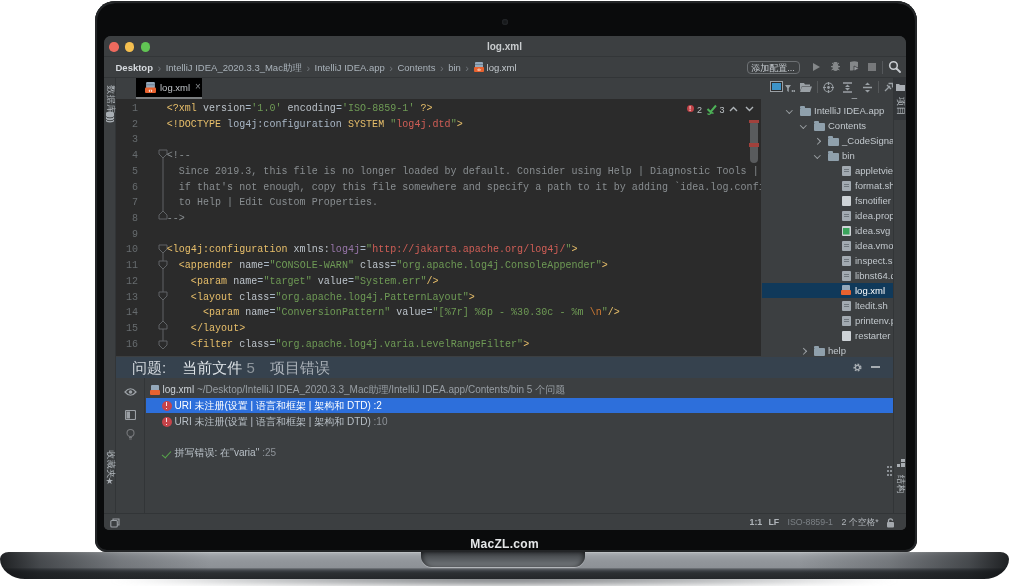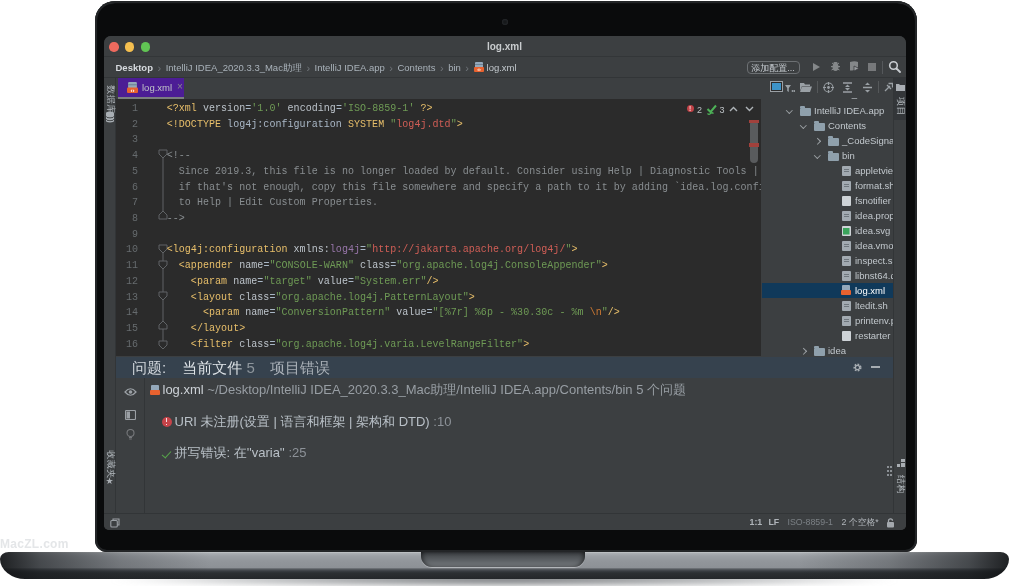--- a/index.html
+++ b/index.html
@@ -2,57 +2,57 @@
 <html><head><meta charset="utf-8">
 <style>
 *{margin:0;padding:0;box-sizing:border-box}
 html,body{width:1009px;height:586px;background:#fff;overflow:hidden}
 body{font-family:"Liberation Sans",sans-serif;position:relative}
 .abs{position:absolute}
 
 #shadow{position:absolute;left:8px;top:572px;width:993px;height:17px;background:radial-gradient(ellipse 50% 55% at 50% 45%,rgba(68,72,76,.85),rgba(120,124,128,.45) 55%,rgba(255,255,255,0) 80%);filter:blur(3px)}
 #lid{position:absolute;left:95px;top:1px;width:822px;height:551px;background:#0a0b0c;border-radius:20px 20px 12px 12px;box-shadow:inset 0 0 0 2px #232527,inset 0 3px 1px -1px #43474a,inset 3px 0 2px -2px #36393c,inset -3px 0 2px -2px #36393c}
 #cam{position:absolute;left:502px;top:19px;width:6px;height:6px;border-radius:50%;background:#17191b;box-shadow:inset 0 0 2px #3a3e41}
-#brand{position:absolute;left:0;top:537px;width:1009px;text-align:left;font-size:12px;font-weight:bold;color:#e4e6e8;letter-spacing:.3px}
+#brand{position:absolute;left:0;top:537px;width:1009px;text-align:center;font-size:12px;font-weight:bold;color:#e4e6e8;letter-spacing:.3px}
 #base{position:absolute;left:0px;top:552px;width:1009px;height:27px;border-radius:9px 9px 26px 26px/7px 7px 21px 21px;background:linear-gradient(to right,rgba(18,20,22,.9),rgba(24,27,30,.62) 40px,rgba(30,33,36,.25) 120px,rgba(40,43,46,0) 210px,rgba(40,43,46,0) calc(100% - 210px),rgba(30,33,36,.25) calc(100% - 120px),rgba(24,27,30,.62) calc(100% - 40px),rgba(18,20,22,.9)),linear-gradient(to bottom,#c4c7ca 0,#a9adb1 1.5px,#9ca0a5 4px,#92969b 9px,#8d9196 15.5px,#5a5e63 17px,#3a3e43 19px,#2c3033 21px,#24272a 27px)}
 #notch{position:absolute;left:421px;top:552px;width:164px;height:15px;border-radius:0 0 11px 11px;background:linear-gradient(to bottom,#3a3d40,#565a5e 45%,#6e7276 85%,#7a7e82);box-shadow:inset 3px 0 4px -1px rgba(0,0,0,.45),inset -3px 0 4px -1px rgba(0,0,0,.45),0 1.5px 1px -0.5px rgba(220,223,226,.55)}
 
 #win{position:absolute;left:103.5px;top:36px;width:802px;height:494px;background:#3c3f41;border-radius:7px 7px 5px 5px;overflow:hidden;font-size:9px;color:#bdc2c7}
 
 #titlebar{position:absolute;left:0;top:0;width:802px;height:21px;background:#3c3f41;border-bottom:1px solid #333638}
 .light{position:absolute;top:6.3px;width:9.4px;height:9.4px;border-radius:50%}
 #titlebar .t{left:0;right:0;top:5px;text-align:center;font-size:10px;font-weight:bold;color:#c9ccce}
 
 #crumbs{position:absolute;left:0;top:21px;width:802px;height:21px;background:#3c3f41;border-bottom:1px solid #323537;line-height:20px;white-space:nowrap;color:#a9b2ba;font-size:9.5px}
 #crumbs .sep{color:#70757a;margin:0 4.5px;font-size:11px;position:relative;top:.5px}
 #crumbs b{color:#d6dade;font-weight:bold}
 
 #runbar{position:absolute;right:0;top:21px;height:21px}
 
 #stripeL{position:absolute;left:0;top:42px;width:12.5px;height:435px;background:#3c3f41;border-right:1px solid #323537}
 #stripeR{position:absolute;left:789.5px;top:42px;width:12.5px;height:435px;background:#3c3f41;border-left:1px solid #323537}
 .vtext{position:absolute;font-size:9px;letter-spacing:.5px;color:#b3b9be;transform:rotate(90deg);white-space:nowrap}
 
 #tabbar{position:absolute;left:12.5px;top:42px;width:645px;height:21px;background:#3c3f41}
-#tab1{position:absolute;left:2px;top:0;width:66px;height:21px;background:#4c1d95;border-bottom:2.5px solid #7b7e80;color:#c0c4c8;font-size:9.5px}
+#tab1{position:absolute;left:20px;top:0;width:66px;height:21px;background:#000000;border-bottom:2.5px solid #7b7e80;color:#c0c4c8;font-size:9.5px}
 
 #editor{position:absolute;left:12.5px;top:63px;width:645px;height:257px;background:#2b2b2b;overflow:hidden;font-family:"Liberation Mono",monospace;font-size:10px;letter-spacing:.04px;line-height:15.72px;white-space:pre}
 #gutter{position:absolute;left:0;top:2px;width:22px;text-align:right;color:#666b6e}
 #code{position:absolute;left:50.7px;top:2px;color:#a9b7c6}
 .t{color:#e8bf6a}.at{color:#bcc3ca}.s{color:#6e9a55}.rd{color:#d05e56}.cm{color:#888d90}.ns{color:#9876aa}.esc{color:#cc7832}
 
 #proj{position:absolute;left:658.5px;top:42px;width:131px;height:278px;background:#3c3f41;overflow:hidden}
 #projhead{position:absolute;left:0;top:0;width:131px;height:19px}
 #tree{position:absolute;left:0;top:19px;width:131px;height:259px;overflow:hidden;font-size:9.5px;color:#c2c8cd;white-space:nowrap}
 .trow{position:absolute;height:15px;line-height:15px;left:0;width:131px}
 
 #probs{position:absolute;left:12.5px;top:320px;width:777px;height:157px}
 #probhead{position:absolute;left:0;top:.5px;width:777px;height:21.5px;background:#36424e;color:#ccd2d8;font-size:15px;line-height:21px;white-space:nowrap}
 #probbar{position:absolute;left:0;top:22px;width:28.5px;height:135px;background:#3c3f41;border-right:1px solid #323537}
-#problist{position:absolute;left:29.5px;top:22px;width:747.5px;height:135px;background:#3c3f41;font-size:13px;white-space:nowrap;overflow:hidden}
+#problist{position:absolute;left:29.5px;top:22px;width:747.5px;height:135px;background:#3c3f41;font-size:10px;white-space:nowrap;overflow:hidden}
 .prow{position:absolute;left:0;width:747.5px;height:15.7px;line-height:15.7px;color:#b9c0c7}
 
 #twbar{position:absolute;left:0;top:461px;width:802px;height:16px;background:#3c3f41;border-top:1px solid #323537;font-size:8.8px;color:#b6bbc0;line-height:15px}
 #statusbar{position:absolute;left:0;top:477px;width:802px;height:17px;background:#3c3f41;border-top:1px solid #323537;font-size:8.8px;color:#a4a9ae;line-height:16px}
 .ico{display:inline-block;vertical-align:middle}
 
 .chev,.chevr{position:absolute;top:4.5px;width:4.6px;height:4.6px;border-right:1.2px solid #9ca1a5;border-bottom:1.2px solid #9ca1a5;transform:rotate(45deg)}
 .chevr{transform:rotate(-45deg);top:5.5px}
 .fold{position:absolute;top:4.5px;width:11px;height:8px;background:#8fa0ac;border-radius:1px}
 .fold::before{content:"";position:absolute;left:0;top:-2px;width:4.5px;height:2px;background:#8fa0ac;border-radius:1px 1px 0 0}
@@ -233,21 +233,21 @@
       <div class="trow" style="top:96px"><span class="fico plain" style="left:80px"></span><span style="margin-left:93px">fsnotifier</span></div>
       <div class="trow" style="top:111px"><span class="fico" style="left:80px"></span><span style="margin-left:93px">idea.properties</span></div>
       <div class="trow" style="top:126px"><span class="fico svgf" style="left:80px"></span><span style="margin-left:93px">idea.svg</span></div>
       <div class="trow" style="top:141px"><span class="fico" style="left:80px"></span><span style="margin-left:93px">idea.vmoptions</span></div>
       <div class="trow" style="top:156px"><span class="fico" style="left:80px"></span><span style="margin-left:93px">inspect.sh</span></div>
       <div class="trow" style="top:171px"><span class="fico" style="left:80px"></span><span style="margin-left:93px">libnst64.dylib</span></div>
       <div class="trow sel" style="top:186px"><span class="xico" style="left:79px;top:2px"></span><span style="margin-left:93px;color:#fff">log.xml</span></div>
       <div class="trow" style="top:201px"><span class="fico" style="left:80px"></span><span style="margin-left:93px">ltedit.sh</span></div>
       <div class="trow" style="top:216px"><span class="fico" style="left:80px"></span><span style="margin-left:93px">printenv.py</span></div>
       <div class="trow" style="top:231px"><span class="fico plain" style="left:80px"></span><span style="margin-left:93px">restarter</span></div>
-      <div class="trow" style="top:246px"><span class="chevr" style="left:39px"></span><span class="fold" style="left:52px"></span><span style="margin-left:66px">idea</span></div>
+      <div class="trow" style="top:246px"><span class="chevr" style="left:39px"></span><span class="fold" style="left:52px"></span><span style="margin-left:66px">help</span></div>
     </div>
   </div>
   <div id="probs">
     <div id="probhead">
       <span style="margin-left:16px;color:#d3d8dd">问题:</span>
       <span style="margin-left:12px;color:#dde2e6">当前文件 <span style="color:#8d959c">5</span></span>
       <span style="margin-left:11px;color:#aab1b8">项目错误</span>
       <svg class="abs" style="left:736px;top:5.5px" width="11" height="11" viewBox="0 0 11 11">
           <circle cx="5.5" cy="5.5" r="3.1" fill="none" stroke="#a7adb2" stroke-width="1.9" stroke-dasharray="1.6 1.25"></circle>
           <circle cx="5.5" cy="5.5" r="2.1" fill="none" stroke="#a7adb2" stroke-width="1.2"></circle>
@@ -263,20 +263,21 @@
           <rect x=".5" y=".5" width="10" height="9" rx="1" fill="none" stroke="#9ba0a5" stroke-width="1.1"></rect>
           <rect x="1.5" y="1.5" width="3.5" height="7" fill="#9ba0a5"></rect>
         </svg>
       <svg class="abs" style="left:9.5px;top:51px" width="9" height="12" viewBox="0 0 9 12">
           <circle cx="4.5" cy="4" r="3.5" fill="none" stroke="#77797c" stroke-width="1.1"></circle>
           <path d="M3 8.5 h3 M3.2 10 h2.6" stroke="#77797c" stroke-width="1"></path>
         </svg>
     </div>
     <div id="problist">
       <div class="prow" style="top:4px"><span class="xico" style="left:4px;top:3px"></span><span style="margin-left:17px;color:#ccd1d6">log.xml</span>  <span style="color:#989ea4">~/Desktop/IntelliJ IDEA_2020.3.3_Mac助理/IntelliJ IDEA.app/Contents/bin  5 个问题</span></div>
+      <div class="prow" style="top:19.5px;background:#2d6fdb;color:#fff"><span class="errico" style="left:16px"></span><span style="margin-left:29px">URI 未注册(设置 | 语言和框架 | 架构和 DTD) :2</span></div>
       <div class="prow" style="top:35.5px"><span class="errico" style="left:16px"></span><span style="margin-left:29px">URI 未注册(设置 | 语言和框架 | 架构和 DTD) <span style="color:#8d9298">:10</span></span></div>
       <div class="prow" style="top:67px"><span class="okico" style="left:16px"></span><span style="margin-left:29px">拼写错误: 在''varia'' <span style="color:#8d9298">:25</span></span></div>
     </div>
   </div>
   <div class="abs" style="left:783px;top:430px;width:2px;height:2px;background:#8b9095;box-shadow:3px 0 0 #8b9095,0 4px 0 #8b9095,3px 4px 0 #8b9095,0 8px 0 #8b9095,3px 8px 0 #8b9095"></div>
   <div id="statusbar">
     <svg class="abs" style="left:6px;top:3.5px" width="10" height="10" viewBox="0 0 10 10">
         <rect x=".8" y="2.5" width="6.5" height="6.5" rx="1" fill="none" stroke="#9ba0a5" stroke-width="1.1"></rect>
         <path d="M3 2.5 V1 h6 v6 h-1.5" fill="none" stroke="#9ba0a5" stroke-width="1.1"></path>
       </svg>

